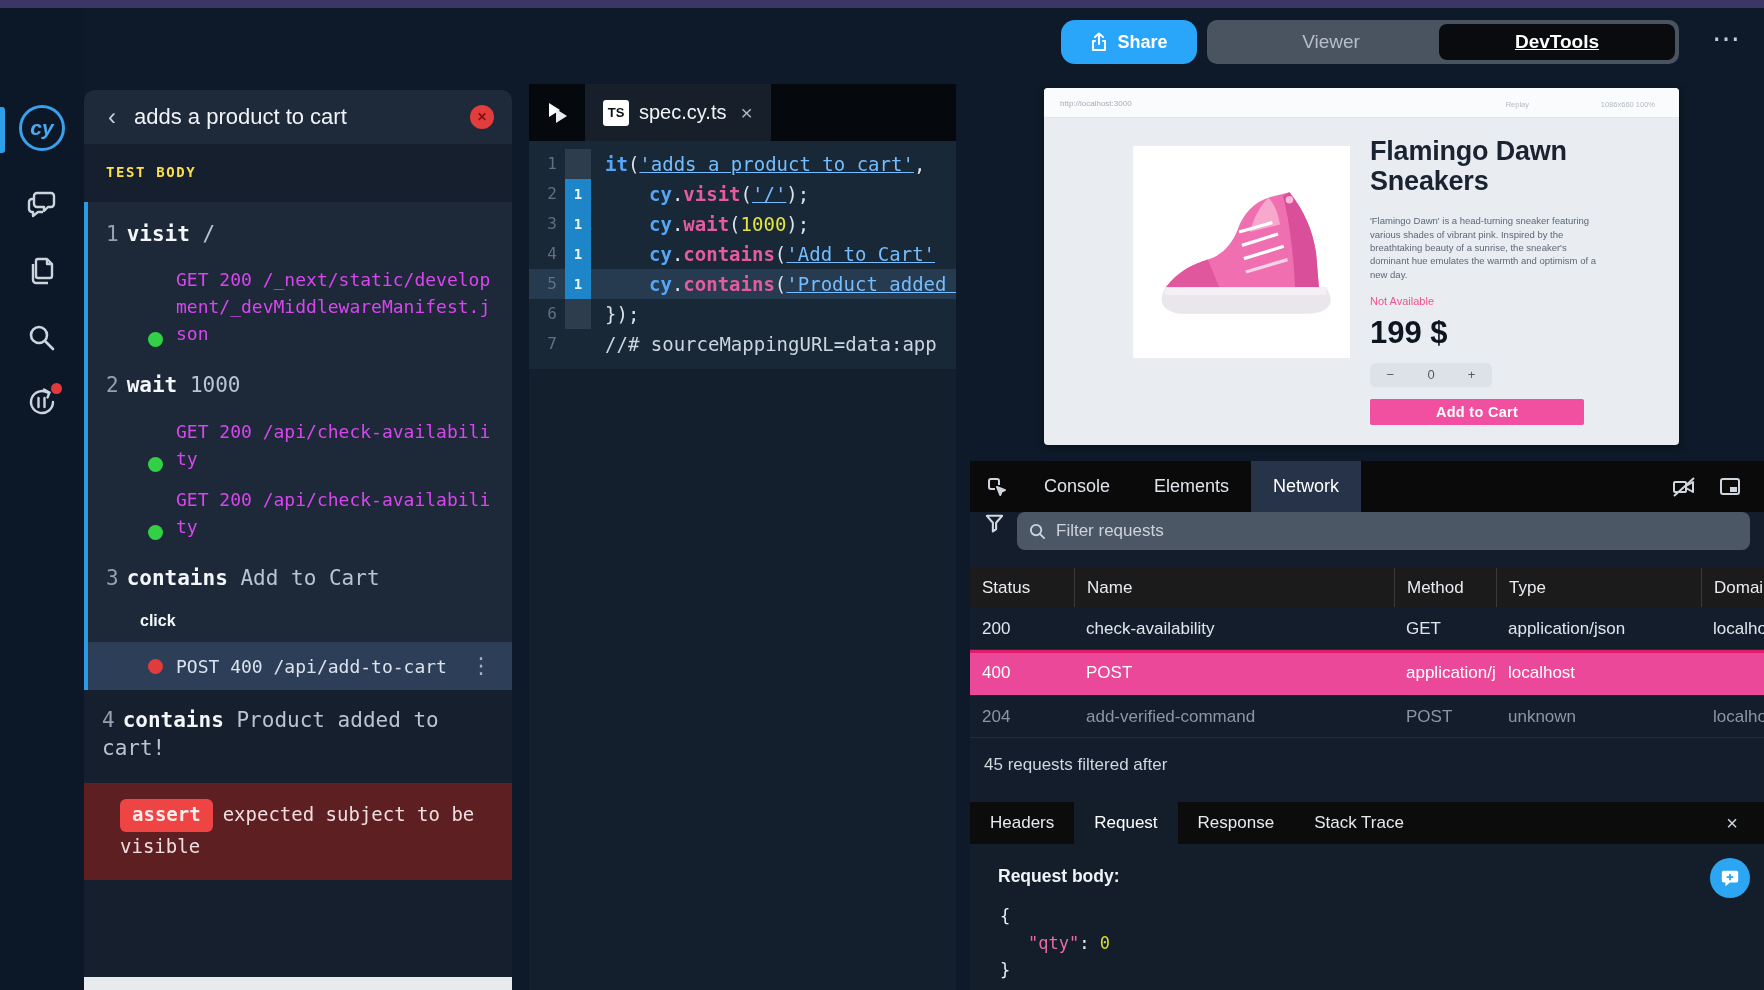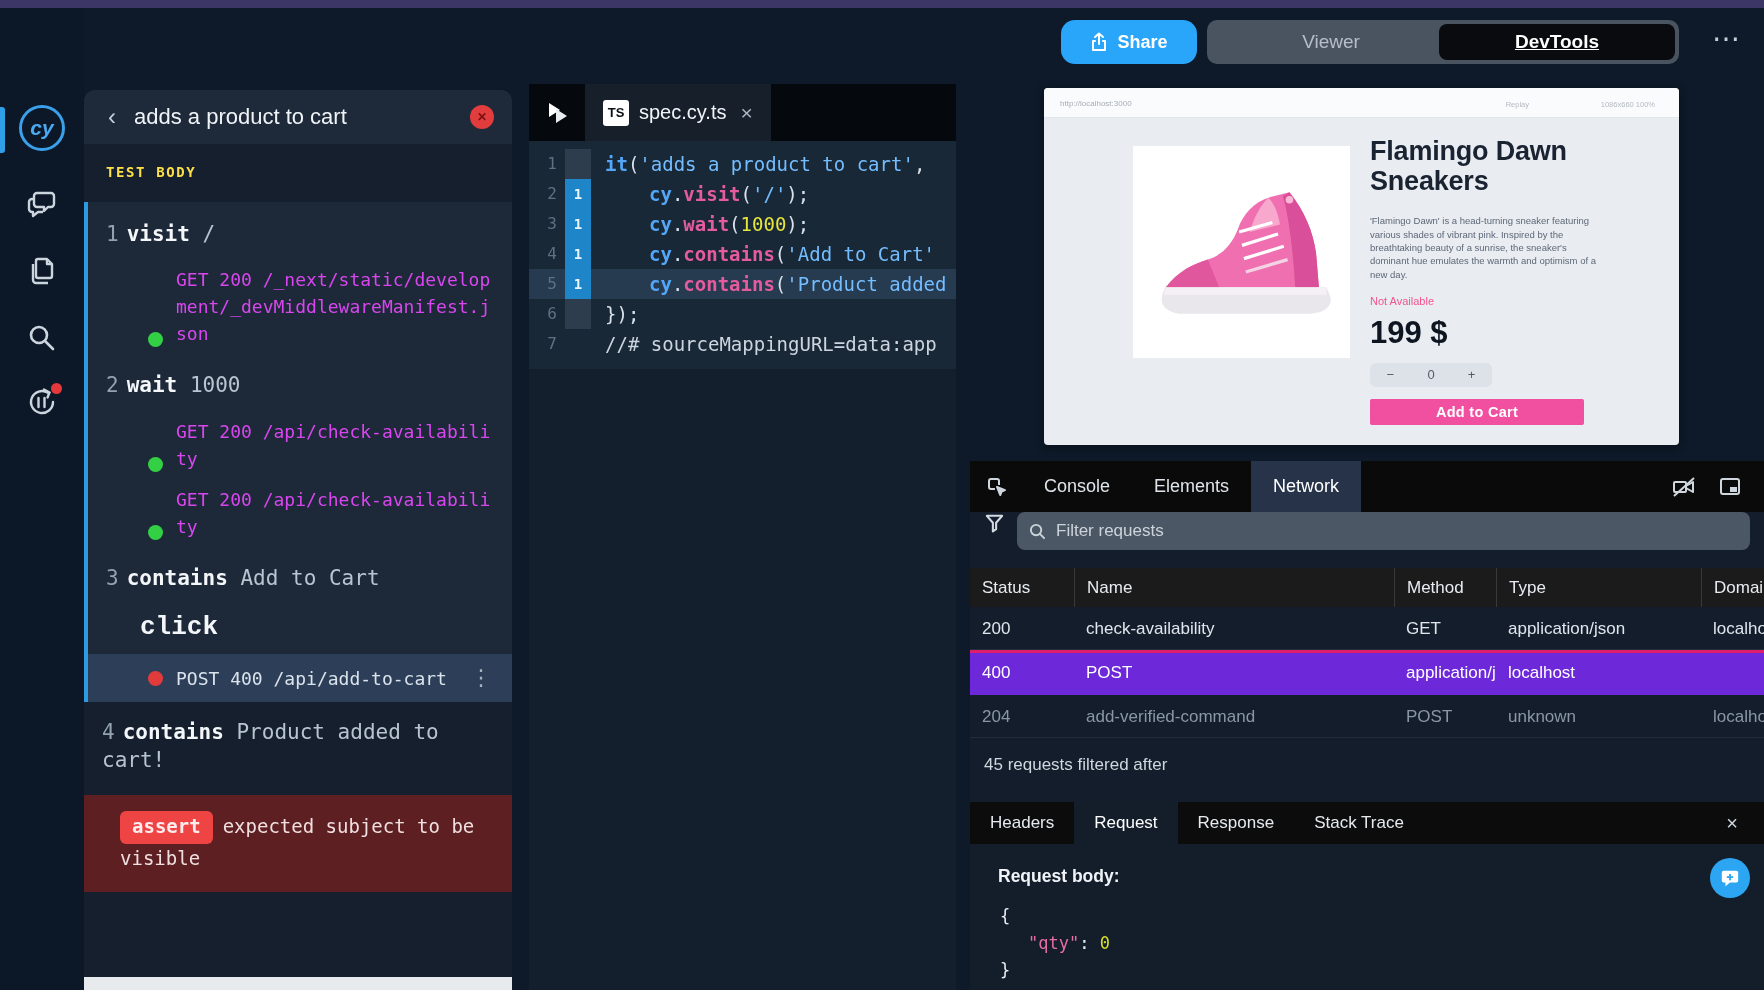--- a/index.html
+++ b/index.html
@@ -31,21 +31,21 @@
   .tp-header { height:54px; background:#1e2a39; border-radius:10px 10px 0 0; display:flex; align-items:center; }
   .tp-back { margin-left:24px; color:#c6cfd9; font-size:24px; }
   .tp-title { margin-left:18px; color:#f0f4f8; font-size:22px; font-weight:500; }
   .fail-badge { margin-left:auto; margin-right:18px; width:24px; height:24px; background:#e23c3c; border-radius:50%; display:flex; align-items:center; justify-content:center; color:#7a1111; font-size:12px; font-weight:bold; }
   .tp-section { margin:20px 0 0 22px; color:#fde047; font-size:14px; font-weight:bold; letter-spacing:1.6px; }
   .tp-steps { margin-top:22px; border-left:4px solid #2d9ae4; background:#1d2939; padding:8px 0 0 0; }
   .step { padding:10px 16px 10px 18px; font-family:"DejaVu Sans Mono", monospace; font-size:21px; line-height:1.35; }
   .step .num { color:#93a1b0; margin-right:8px; }
   .step .cmd { color:#f4f7fa; font-weight:bold; }
   .step .arg { color:#b9c4d1; }
-  .substep { padding:10px 16px 12px 52px; font-family:Liberation Mono, monospace; font-size:26px; color:#f4f7fa; font-weight:bold; }
+  .substep { padding:10px 16px 12px 52px; font-family:Liberation Sans, sans-serif; font-size:16px; color:#f4f7fa; font-weight:bold; }
   .log { display:flex; align-items:flex-end; margin:8px 16px 14px 60px; font-family:"DejaVu Sans Mono", monospace; font-size:18px; line-height:1.5; color:#d946ef; }
   .dot { flex:0 0 auto; width:15px; height:15px; border-radius:50%; margin:6px 13px 0 0; }
   .dot.green { background:#33cf45; }
   .dot.red { background:#e23b3b; }
   .log-text { word-break:break-all; }
   .post-row { display:flex; align-items:center; background:#2d3f58; padding:13px 14px 13px 60px; font-family:"DejaVu Sans Mono", monospace; font-size:18px; color:#dbe3ec; }
   .post-row .dot { margin-top:0; }
   .kebab { margin-left:auto; color:#a7b2c0; font-size:22px; line-height:1; padding:0 6px; }
   .step4 { padding:16px 20px 10px 18px; }
   .assert-block { margin-top:10px; background:#5e1f22; padding:16px 20px 18px 36px; font-family:"DejaVu Sans Mono", monospace; font-size:19px; line-height:1.55; color:#f0dfe0; }
@@ -65,21 +65,21 @@
   .cline { display:flex; height:30px; align-items:stretch; }
   .cline.hl { background:#263a50; }
   .ln { width:36px; text-align:right; padding-right:8px; color:#5f7084; font-family:"DejaVu Sans Mono", monospace; font-size:16px; line-height:30px; }
   .cnt { width:26px; display:flex; align-items:center; justify-content:center; font-family:"DejaVu Sans Mono", monospace; font-size:14px; font-weight:bold; }
   .cnt.cb { background:#1e85c9; color:#eaf4fb; }
   .cnt.cg { background:#2e3d4d; }
   .ctext { flex:1; padding-left:14px; font-family:"DejaVu Sans Mono", monospace; font-size:19px; line-height:30px; white-space:pre; overflow:hidden; }
   .ctext.ind { padding-left:58px; }
   .tk-kw { color:#54a7f7; font-weight:bold; }
   .tk-fn { color:#e45b9e; font-weight:bold; }
-  .tk-str { color:#74bdff; }
+  .tk-str { color:#74bdff;text-decoration:underline; }
   .tk-num { color:#e6e63c; }
   .tk-p { color:#d9e1ea; }
   .tk-cm { color:#ccd5df; }
 
   
   .preview { position:absolute; left:1044px; top:88px; width:635px; height:357px; background:#e9ecf1; border-radius:4px; overflow:hidden; box-shadow:0 2px 10px rgba(0,0,0,.4); }
   .chrome { height:30px; background:#fafbfc; border-bottom:1px solid #e2e5e9; position:relative; }
   .chrome-url { position:absolute; left:16px; top:11px; font-size:8px; color:#a6adb6; }
   .chrome-replay { position:absolute; right:150px; top:12px; font-size:7.5px; color:#b4bac2; }
   .chrome-dims { position:absolute; right:24px; top:12px; font-size:7.5px; color:#b4bac2; }
@@ -106,21 +106,21 @@
   .searchbox { flex:1; height:38px; background:#4c5765; border-radius:8px; display:flex; align-items:center; padding:0 12px; gap:10px; }
   .searchbox svg { color:#ccd3db; }
   .filter-input { flex:1; background:transparent; border:none; outline:none; color:#e8edf2; font-size:17px; font-family:inherit; }
   .filter-input::placeholder { color:#ccd3da; }
   .grid5 { display:grid; grid-template-columns:104px 320px 102px 205px 1fr; }
   .dt-thead { height:39px; background:#1b1b1b; }
   .dt-thead > div { line-height:39px; padding-left:12px; font-size:17px; color:#e8ecf0; border-left:1px solid #3a3a3a; white-space:nowrap; overflow:hidden; }
   .dt-thead > div:first-child { border-left:none; }
   .dt-row { height:43px; border-bottom:1px solid #222c3a; }
   .dt-row > div { line-height:43px; padding-left:12px; font-size:17px; color:#dfe6ed; white-space:nowrap; overflow:hidden; }
-  .dt-row.sel { height:45px; background:#6d28d9; box-shadow:inset 0 3px 0 #df1d6d; border-bottom:none; }
+  .dt-row.sel { height:45px; background:#ec4899; box-shadow:inset 0 3px 0 #df1d6d; border-bottom:none; }
   .dt-row.sel > div { color:#fff; line-height:45px; }
   .dt-row.muted > div { color:#8b97a5; }
   .dt-footer { padding:17px 0 0 14px; height:54px; font-size:17px; color:#cfd7df; }
   .dt-dtabs { margin-top:10px; height:42px; background:#0c0c0c; display:flex; align-items:stretch; }
   .dt-dtab { display:flex; align-items:center; padding:0 20px; color:#e6eaee; font-size:17px; }
   .dt-dtab.active { background:#141e2b; color:#fff; }
   .dt-dclose { margin-left:auto; margin-right:26px; align-self:center; color:#cfd6de; font-size:20px; }
   .dt-detail { position:relative; background:#141e2b; height:146px; }
   .rb-label { padding:22px 0 0 28px; font-size:17.5px; font-weight:bold; color:#f0f4f8; }
   .rb-code { margin:16px 0 0 30px; font-family:"DejaVu Sans Mono", monospace; font-size:17px; line-height:1.6; color:#e8edf3; }

